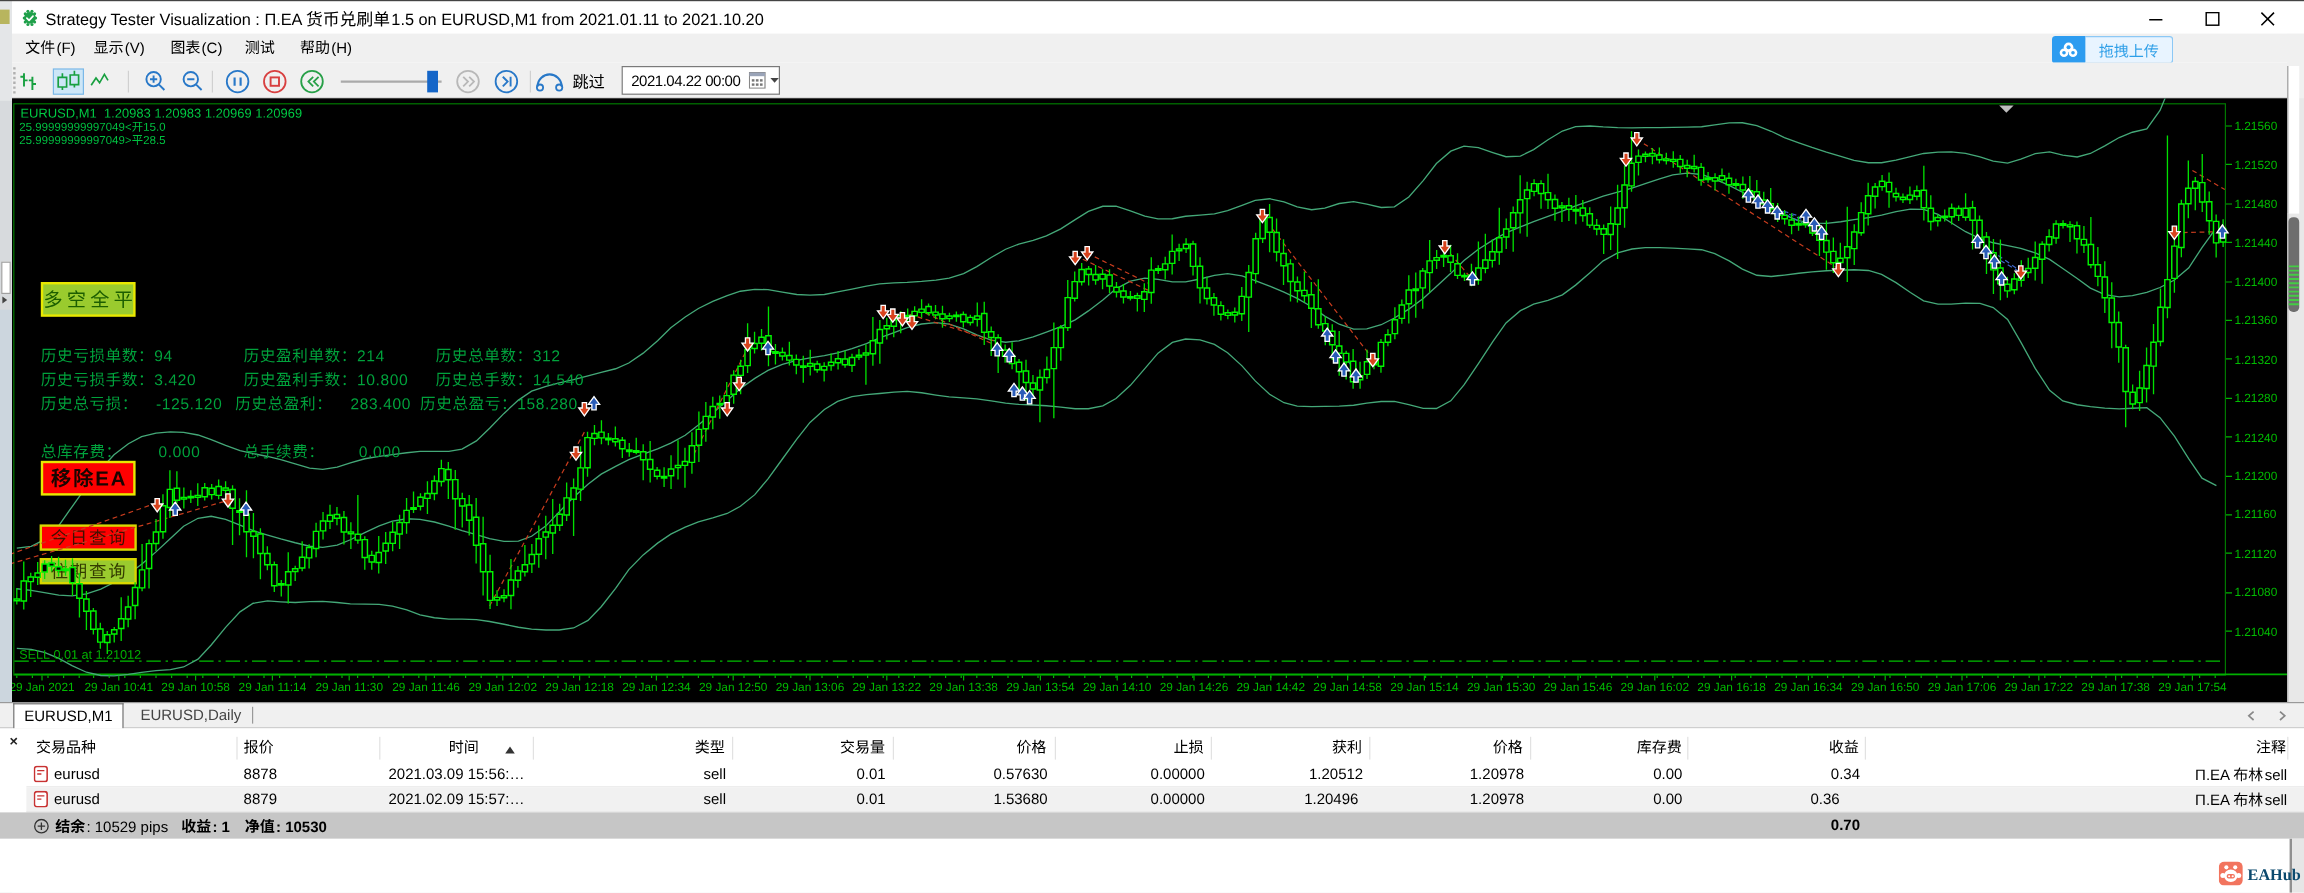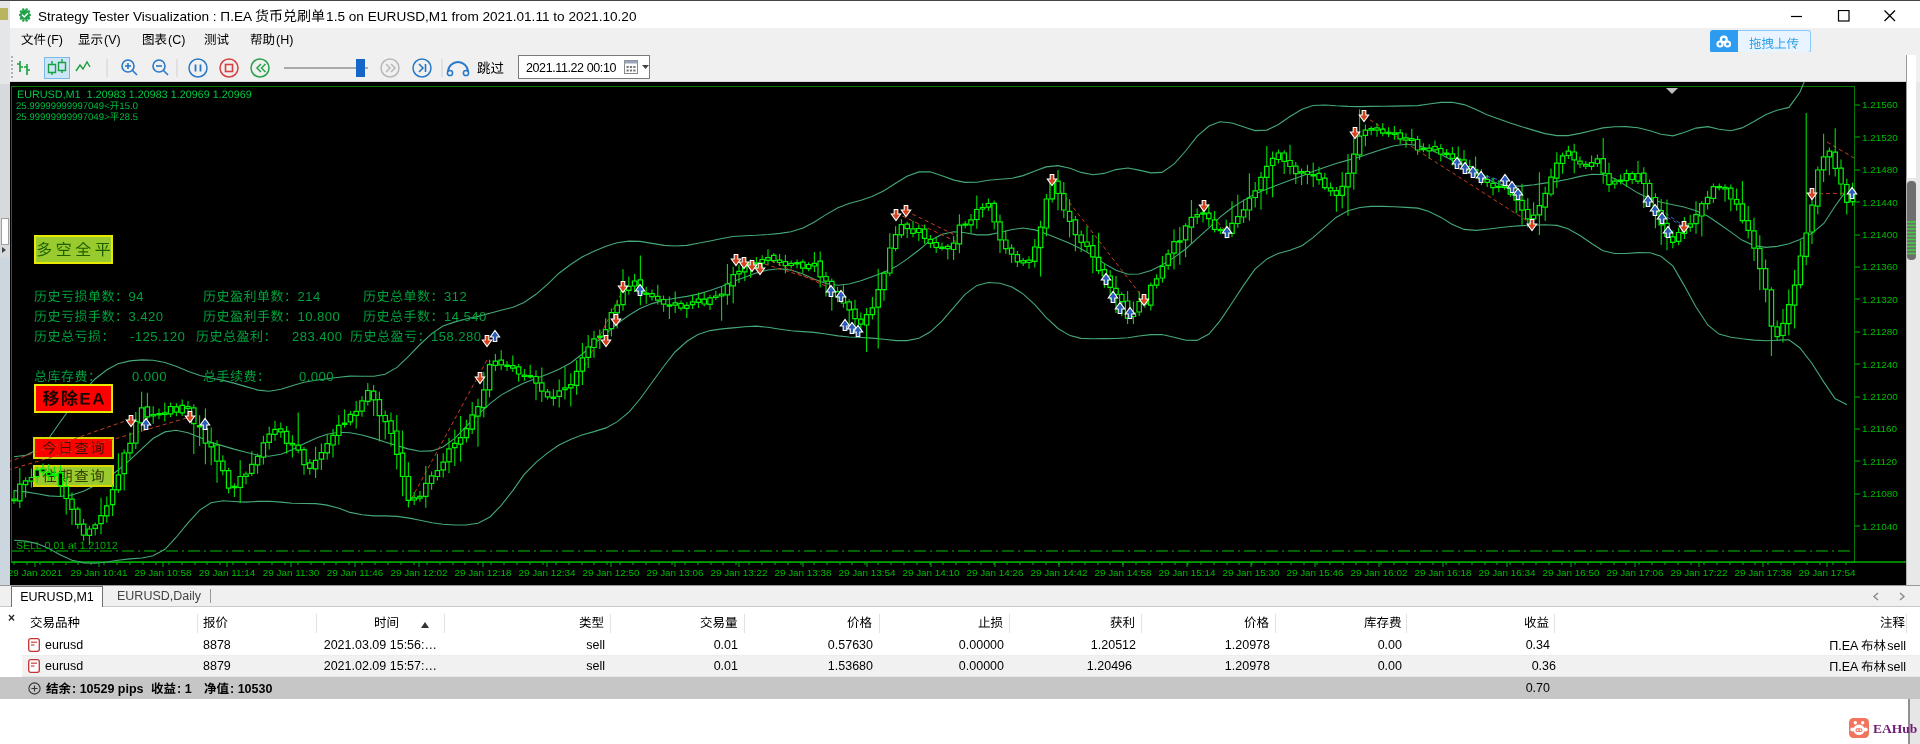--- a/index.html
+++ b/index.html
@@ -110,21 +110,21 @@
 </svg>
 <svg class="abs" style="left:444px;top:58px" width="30" height="20" viewBox="0 0 30 20">
  <path d="M4 14c0-6 5-10 10-10s10 4 10 10" fill="none" stroke="#2878C8" stroke-width="1.8"></path>
  <circle cx="6" cy="15" r="2.6" fill="none" stroke="#2878C8" stroke-width="1.5"></circle>
  <circle cx="22" cy="15" r="2.6" fill="none" stroke="#2878C8" stroke-width="1.5"></circle>
   </svg>
 <div class="abs" style="left:477px;top:59px"><svg width="28" height="18" viewBox="0 -14 28 18" style="vertical-align:-4px">
       <path d="M2.0 -9.8H4.2V-7.4H2.0ZM5.3 -9.2C5.8 -8.3 6.3 -7.1 6.5 -6.3L7.3 -6.7C7.1 -7.5 6.6 -8.7 6.0 -9.5ZM0.5 -0.7 0.7 0.2C2.0 -0.1 3.8 -0.6 5.5 -1.0L5.3 -1.9L3.7 -1.5V-3.9H5.1V-4.8H3.7V-6.5H5.1V-10.7H1.2V-6.5H2.8V-1.3L2.0 -1.1V-5.5H1.2V-0.9ZM11.9 -9.7C11.6 -8.7 10.9 -7.4 10.4 -6.6L11.2 -6.2C11.7 -7.0 12.3 -8.2 12.9 -9.2ZM9.5 -11.4V-0.6C9.5 0.6 9.7 0.9 10.6 0.9C10.8 0.9 11.7 0.9 11.9 0.9C12.8 0.9 13.0 0.3 13.1 -1.2C12.8 -1.3 12.4 -1.4 12.2 -1.6C12.2 -0.4 12.1 -0.1 11.9 -0.1C11.7 -0.1 10.9 -0.1 10.8 -0.1C10.5 -0.1 10.4 -0.1 10.4 -0.6V-4.3C11.2 -3.6 12.0 -2.9 12.4 -2.4L13.1 -3.1C12.6 -3.7 11.5 -4.6 10.6 -5.3L10.4 -5.1V-11.4ZM7.4 -11.4V-5.6L7.4 -4.8C6.4 -4.1 5.5 -3.5 4.8 -3.2L5.4 -2.3L7.3 -3.7C7.1 -2.1 6.5 -0.5 4.8 0.4C5.0 0.6 5.3 0.9 5.4 1.1C8.1 -0.4 8.3 -3.2 8.3 -5.6V-11.4Z M14.6 -10.4C15.3 -9.7 16.2 -8.8 16.6 -8.1L17.4 -8.7C17.0 -9.4 16.1 -10.3 15.3 -11.0ZM18.6 -6.4C19.3 -5.6 20.2 -4.4 20.5 -3.7L21.4 -4.2C21.0 -4.9 20.1 -6.1 19.5 -6.9ZM17.0 -6.3H14.2V-5.3H16.0V-1.8C15.4 -1.6 14.7 -1.0 14.0 -0.2L14.7 0.8C15.4 -0.2 16.1 -1.0 16.5 -1.0C16.8 -1.0 17.2 -0.5 17.8 -0.1C18.8 0.4 19.9 0.6 21.6 0.6C22.9 0.6 25.2 0.5 26.2 0.5C26.2 0.1 26.4 -0.4 26.5 -0.6C25.2 -0.5 23.2 -0.4 21.6 -0.4C20.1 -0.4 18.9 -0.5 18.0 -1.0C17.6 -1.3 17.3 -1.6 17.0 -1.7ZM23.2 -11.3V-8.9H18.0V-8.0H23.2V-2.6C23.2 -2.3 23.1 -2.3 22.9 -2.3C22.6 -2.3 21.6 -2.3 20.7 -2.3C20.8 -2.0 21.0 -1.6 21.0 -1.3C22.3 -1.3 23.1 -1.3 23.6 -1.4C24.1 -1.6 24.2 -1.9 24.2 -2.6V-8.0H26.1V-8.9H24.2V-11.3Z" fill="#000"></path>
     </svg></div>
 <div class="abs" style="left:518px;top:55px;width:132px;height:24px;background:#fff;border:1px solid #7a7a7a"></div>
-<div class="abs" style="left:526px;top:61px;font-size:12.5px;letter-spacing:-0.4px">2021.11.22 00:10</div>
+<div class="abs" style="left:526px;top:61px;font-size:12.5px;letter-spacing:-0.4px">2021.04.22 00:00</div>
 <svg class="abs" style="left:624px;top:60px" width="26" height="14" viewBox="0 0 26 14">
  <rect x="0.5" y="0.5" width="13" height="13" fill="#fff" stroke="#888"></rect>
  <rect x="0.5" y="0.5" width="13" height="3" fill="#9aa4b8"></rect>
  <g fill="#777">
       <rect x="2.5" y="6" width="2.2" height="2"></rect>
       <rect x="5.9" y="6" width="2.2" height="2"></rect>
       <rect x="9.3" y="6" width="2.2" height="2"></rect>
       <rect x="2.5" y="9.5" width="2.2" height="2"></rect>
       <rect x="5.9" y="9.5" width="2.2" height="2"></rect>
       <rect x="9.3" y="9.5" width="2.2" height="2"></rect>
@@ -442,50 +442,50 @@
       <div class="abs" style="left:23px;top:3px">eurusd</div>
       <div class="abs" style="left:181px;top:3px">8879</div>
       <div class="abs" style="right:1483px;top:3px">2021.02.09 15:57:…</div>
       <div class="abs" style="right:1315px;top:3px">sell</div>
       <div class="abs" style="right:1182px;top:3px">0.01</div>
       <div class="abs" style="right:1047px;top:3px">1.53680</div>
       <div class="abs" style="right:916px;top:3px">0.00000</div>
       <div class="abs" style="right:788px;top:3px">1.20496</div>
       <div class="abs" style="right:650px;top:3px">1.20978</div>
       <div class="abs" style="right:518px;top:3px">0.00</div>
-      <div class="abs" style="right:364px;top:3px">0.36</div>
+      <div class="abs" style="right:387px;top:3px">0.36</div>
       <div class="abs" style="right:14px;top:3px">Π.EA <svg width="26" height="16" viewBox="0 -12 26 16" style="vertical-align:-4px">
           <path d="M5.0 -10.5C4.8 -9.9 4.6 -9.2 4.3 -8.6H0.8V-7.7H3.9C3.1 -6.0 1.9 -4.5 0.4 -3.4C0.6 -3.2 0.8 -2.9 1.0 -2.6C1.6 -3.1 2.2 -3.7 2.8 -4.3V-0.2H3.7V-4.5H6.4V1.0H7.3V-4.5H10.1V-1.4C10.1 -1.2 10.1 -1.1 9.9 -1.1C9.7 -1.1 8.9 -1.1 8.1 -1.1C8.3 -0.9 8.4 -0.6 8.5 -0.3C9.5 -0.3 10.2 -0.3 10.6 -0.4C11.0 -0.6 11.1 -0.9 11.1 -1.4V-5.4H10.1H7.3V-7.1H6.4V-5.4H3.6C4.1 -6.1 4.6 -6.9 5.0 -7.7H11.8V-8.6H5.4C5.6 -9.2 5.8 -9.7 6.0 -10.3Z M20.9 -10.5V-7.8H18.7V-6.9H20.7C20.1 -4.9 19.0 -2.9 17.8 -1.7C18.0 -1.5 18.2 -1.1 18.4 -0.9C19.3 -1.8 20.2 -3.4 20.9 -5.2V1.0H21.9V-5.2C22.4 -3.6 23.1 -2.1 23.9 -1.1C24.1 -1.3 24.4 -1.7 24.6 -1.8C23.6 -2.9 22.7 -4.9 22.1 -6.9H24.2V-7.8H21.9V-10.5ZM15.4 -10.5V-7.8H13.2V-6.9H15.3C14.8 -5.2 13.8 -3.2 12.9 -2.2C13.0 -2.0 13.3 -1.6 13.4 -1.3C14.1 -2.2 14.9 -3.7 15.4 -5.2V1.0H16.3V-5.5C16.9 -4.9 17.5 -4.0 17.8 -3.5L18.4 -4.3C18.1 -4.7 16.7 -6.3 16.3 -6.7V-6.9H18.1V-7.8H16.3V-10.5Z" fill="#000"></path>
         </svg>sell</div>
     </div>
     <div class="abs" style="left:-22px;top:70px;width:1920px;height:22px;background:#c6c6c6">
       <svg class="abs" style="left:28px;top:5px" width="13" height="13" viewBox="0 0 13 13">
         <circle cx="6.5" cy="6.5" r="5.6" fill="none" stroke="#333" stroke-width="1.1"></circle>
         <path d="M6.5 3.4v6.2M3.4 6.5h6.2" stroke="#333" stroke-width="1.1"></path>
       </svg>
-      <div class="abs" style="left:46px;top:4px;font-weight:bold"><svg width="26" height="16" viewBox="0 -12 26 16" style="vertical-align:-4px">
+      <div class="abs" style="left:46px;top:4px;font-weight:normal"><svg width="26" height="16" viewBox="0 -12 26 16" style="vertical-align:-4px">
           <path d="M0.3 -0.9 0.6 0.6C1.9 0.3 3.7 0.0 5.3 -0.4L5.2 -1.8C3.4 -1.4 1.6 -1.1 0.3 -0.9ZM0.7 -5.2C0.9 -5.3 1.2 -5.4 2.4 -5.5C1.9 -5.0 1.6 -4.5 1.4 -4.4C1.0 -3.9 0.7 -3.6 0.3 -3.6C0.5 -3.2 0.8 -2.4 0.8 -2.1C1.2 -2.3 1.8 -2.5 5.2 -3.1C5.1 -3.4 5.1 -4.0 5.1 -4.4L2.9 -4.0C3.8 -5.0 4.7 -6.2 5.4 -7.3L4.0 -8.2C3.8 -7.8 3.6 -7.3 3.3 -6.9L2.2 -6.8C2.9 -7.7 3.6 -8.9 4.1 -10.0L2.6 -10.6C2.1 -9.2 1.2 -7.8 1.0 -7.4C0.7 -7.0 0.5 -6.8 0.2 -6.7C0.4 -6.3 0.6 -5.6 0.7 -5.2ZM7.8 -10.6V-9.1H5.1V-7.7H7.8V-6.3H5.5V-4.9H11.7V-6.3H9.3V-7.7H12.0V-9.1H9.3V-10.6ZM5.8 -3.9V1.1H7.2V0.6H9.9V1.1H11.4V-3.9ZM7.2 -0.8V-2.6H9.9V-0.8Z M20.4 -1.8C21.2 -1.0 22.4 0.0 22.9 0.7L24.2 -0.1C23.7 -0.8 22.5 -1.8 21.6 -2.6ZM15.6 -2.5C15.0 -1.7 14.0 -0.8 13.0 -0.3C13.4 -0.0 13.9 0.5 14.2 0.8C15.1 0.1 16.2 -1.0 17.0 -2.0ZM18.7 -10.8C17.3 -9.0 14.9 -7.5 12.7 -6.6C13.1 -6.2 13.4 -5.7 13.7 -5.3C14.3 -5.6 14.9 -5.9 15.5 -6.3V-5.5H18.0V-4.4H13.8V-3.0H18.0V-0.5C18.0 -0.4 17.9 -0.3 17.7 -0.3C17.5 -0.3 16.8 -0.3 16.1 -0.3C16.4 0.1 16.7 0.7 16.8 1.1C17.7 1.1 18.4 1.1 18.9 0.9C19.4 0.6 19.6 0.2 19.6 -0.5V-3.0H23.8V-4.4H19.6V-5.5H21.9V-6.4C22.6 -6.0 23.2 -5.7 23.9 -5.4C24.1 -5.9 24.5 -6.4 24.9 -6.7C23.1 -7.4 21.3 -8.2 19.6 -9.8L19.9 -10.1ZM16.3 -6.9C17.2 -7.5 18.0 -8.1 18.7 -8.8C19.6 -8.0 20.4 -7.4 21.2 -6.9Z" fill="#000"></path>
         </svg>: 10529 pips</div>
       <div class="abs" style="left:151px;top:4px;font-weight:bold"><svg width="26" height="16" viewBox="0 -12 26 16" style="vertical-align:-4px">
           <path d="M7.8 -6.9H9.9C9.7 -5.6 9.3 -4.5 8.9 -3.5C8.4 -4.4 8.0 -5.5 7.7 -6.5ZM1.2 -0.9C1.5 -1.2 1.9 -1.4 3.9 -2.1V1.1H5.4V-5.2C5.7 -4.8 6.1 -4.3 6.2 -4.0C6.5 -4.3 6.7 -4.6 6.9 -4.9C7.2 -3.9 7.6 -3.0 8.1 -2.2C7.4 -1.3 6.6 -0.6 5.5 -0.1C5.8 0.2 6.3 0.9 6.5 1.2C7.5 0.6 8.3 -0.1 9.0 -0.9C9.6 -0.1 10.3 0.6 11.2 1.1C11.4 0.7 11.9 0.1 12.2 -0.2C11.3 -0.6 10.5 -1.3 9.8 -2.1C10.6 -3.5 11.1 -5.0 11.4 -6.9H12.1V-8.3H8.3C8.5 -9.0 8.6 -9.7 8.7 -10.4L7.2 -10.6C6.9 -8.6 6.3 -6.7 5.4 -5.5V-10.4H3.9V-3.5L2.5 -3.1V-9.3H1.1V-3.2C1.1 -2.7 0.8 -2.5 0.6 -2.3C0.8 -2.0 1.1 -1.3 1.2 -0.9Z M19.7 -5.8C21.0 -5.3 22.7 -4.6 23.6 -4.1L24.4 -5.3C23.5 -5.7 21.7 -6.4 20.5 -6.8ZM16.8 -6.8C15.9 -6.2 14.3 -5.5 13.1 -5.2C13.4 -4.8 13.8 -4.3 14.0 -3.9L14.5 -4.1V-0.6H13.0V0.7H24.5V-0.6H23.1V-4.2H14.7C15.8 -4.8 17.0 -5.5 17.8 -6.1ZM15.8 -0.6V-3.0H16.8V-0.6ZM18.2 -0.6V-3.0H19.2V-0.6ZM20.6 -0.6V-3.0H21.7V-0.6ZM21.1 -10.6C20.8 -10.0 20.3 -9.1 19.9 -8.5L20.6 -8.3H16.9L17.6 -8.6C17.4 -9.2 16.8 -10.0 16.3 -10.6L15.1 -10.1C15.4 -9.5 15.9 -8.8 16.1 -8.3H13.2V-6.9H24.3V-8.3H21.3C21.7 -8.8 22.1 -9.5 22.6 -10.2Z" fill="#000"></path>
         </svg>: 1</div>
       <div class="abs" style="left:204px;top:4px;font-weight:bold"><svg width="26" height="16" viewBox="0 -12 26 16" style="vertical-align:-4px">
           <path d="M0.4 -0.1 2.0 0.6C2.6 -0.7 3.2 -2.2 3.7 -3.7L2.3 -4.4C1.7 -2.8 1.0 -1.2 0.4 -0.1ZM6.2 -8.3H8.2C8.0 -8.0 7.8 -7.6 7.6 -7.3H5.5C5.8 -7.6 6.0 -8.0 6.2 -8.3ZM0.4 -9.5C1.0 -8.5 1.8 -7.2 2.1 -6.4L3.3 -7.0C3.6 -6.8 4.1 -6.3 4.4 -6.1L4.8 -6.5V-6.0H6.9V-5.2H3.7V-3.9H6.9V-3.1H4.4V-1.7H6.9V-0.5C6.9 -0.4 6.8 -0.3 6.6 -0.3C6.4 -0.3 5.7 -0.3 5.1 -0.3C5.2 0.1 5.4 0.7 5.5 1.1C6.5 1.1 7.2 1.1 7.7 0.8C8.2 0.6 8.3 0.2 8.3 -0.5V-1.7H9.8V-1.3H11.2V-3.9H12.1V-5.2H11.2V-7.3H9.2C9.6 -7.9 9.9 -8.5 10.2 -9.0L9.2 -9.6L9.0 -9.6H7.0L7.3 -10.2L5.9 -10.6C5.3 -9.4 4.4 -8.2 3.5 -7.3C3.1 -8.1 2.3 -9.3 1.8 -10.1ZM9.8 -3.1H8.3V-3.9H9.8ZM9.8 -5.2H8.3V-6.0H9.8Z M19.8 -10.6C19.8 -10.2 19.8 -9.9 19.7 -9.5H16.7V-8.2H19.5L19.4 -7.3H17.2V-0.4H16.1V0.9H24.6V-0.4H23.6V-7.3H20.8L21.0 -8.2H24.3V-9.5H21.2L21.4 -10.6ZM18.5 -0.4V-1.1H22.3V-0.4ZM18.5 -4.5H22.3V-3.8H18.5ZM18.5 -5.6V-6.2H22.3V-5.6ZM18.5 -2.8H22.3V-2.1H18.5ZM15.4 -10.6C14.8 -8.8 13.8 -7.0 12.8 -5.9C13.0 -5.5 13.4 -4.7 13.5 -4.3C13.8 -4.6 14.0 -4.9 14.2 -5.2V1.1H15.6V-7.4C16.1 -8.3 16.5 -9.2 16.8 -10.1Z" fill="#000"></path>
         </svg>: 10530</div>
-      <div class="abs" style="right:370px;top:4px;font-weight:normal">0.70</div>
+      <div class="abs" style="right:370px;top:4px;font-weight:bold">0.70</div>
     </div>
 </div>
 
 <div class="abs" style="left:0;top:699px;width:1920px;height:45px;background:#fff"></div>
 <div class="abs" style="left:1908px;top:699px;width:2px;height:45px;background:#909090"></div>
 <div class="abs" style="left:1910px;top:699px;width:10px;height:45px;background:#e6e6e6"></div>
 <svg class="abs" style="left:1849px;top:718px" width="20" height="20" viewBox="0 0 20 20">
  <rect x="0" y="0" width="20" height="20" rx="4.5" fill="#F2745E"></rect>
  <circle cx="6.3" cy="4.8" r="1.7" fill="#fff"></circle>
     <circle cx="13.7" cy="4.8" r="1.7" fill="#fff"></circle>
  <circle cx="3.4" cy="11.5" r="2.1" fill="#fff"></circle>
     <circle cx="16.6" cy="11.5" r="2.1" fill="#fff"></circle>
  <ellipse cx="10" cy="11.8" rx="5.6" ry="5.2" fill="#fff"></ellipse>
  <rect x="6.6" y="10.3" width="6.8" height="3.8" rx="1.6" fill="#F2745E"></rect>
  <circle cx="8.6" cy="12.2" r="0.9" fill="#fff"></circle>
     <circle cx="11.6" cy="12.2" r="0.9" fill="#fff"></circle>
   </svg>
-<div class="abs" style="left:1873px;top:721px;font-family:'Liberation Serif',serif;font-weight:bold;font-size:13.5px;color:#701a75">EAHub</div>
+<div class="abs" style="left:1873px;top:721px;font-family:'Liberation Serif',serif;font-weight:bold;font-size:13.5px;color:#0c4a6e">EAHub</div>
 
 </body></html>

